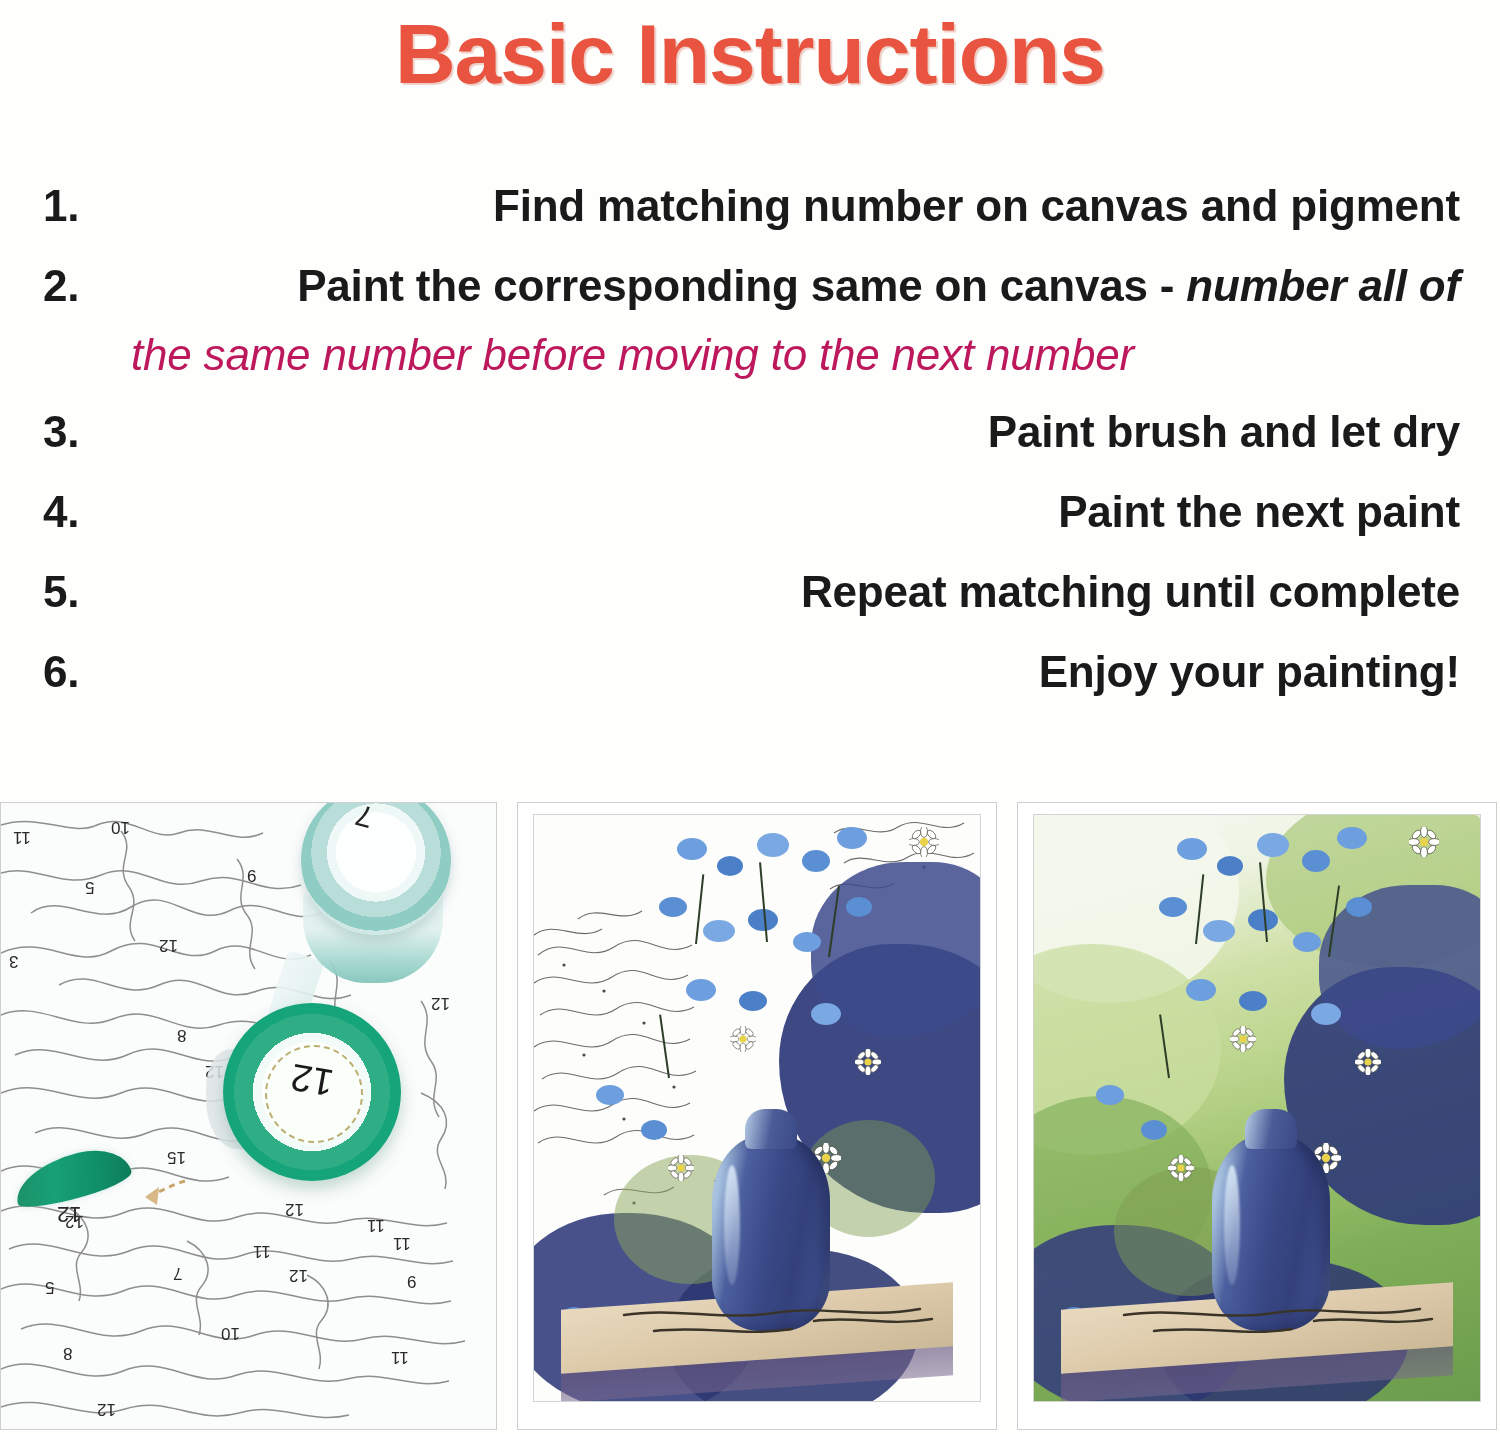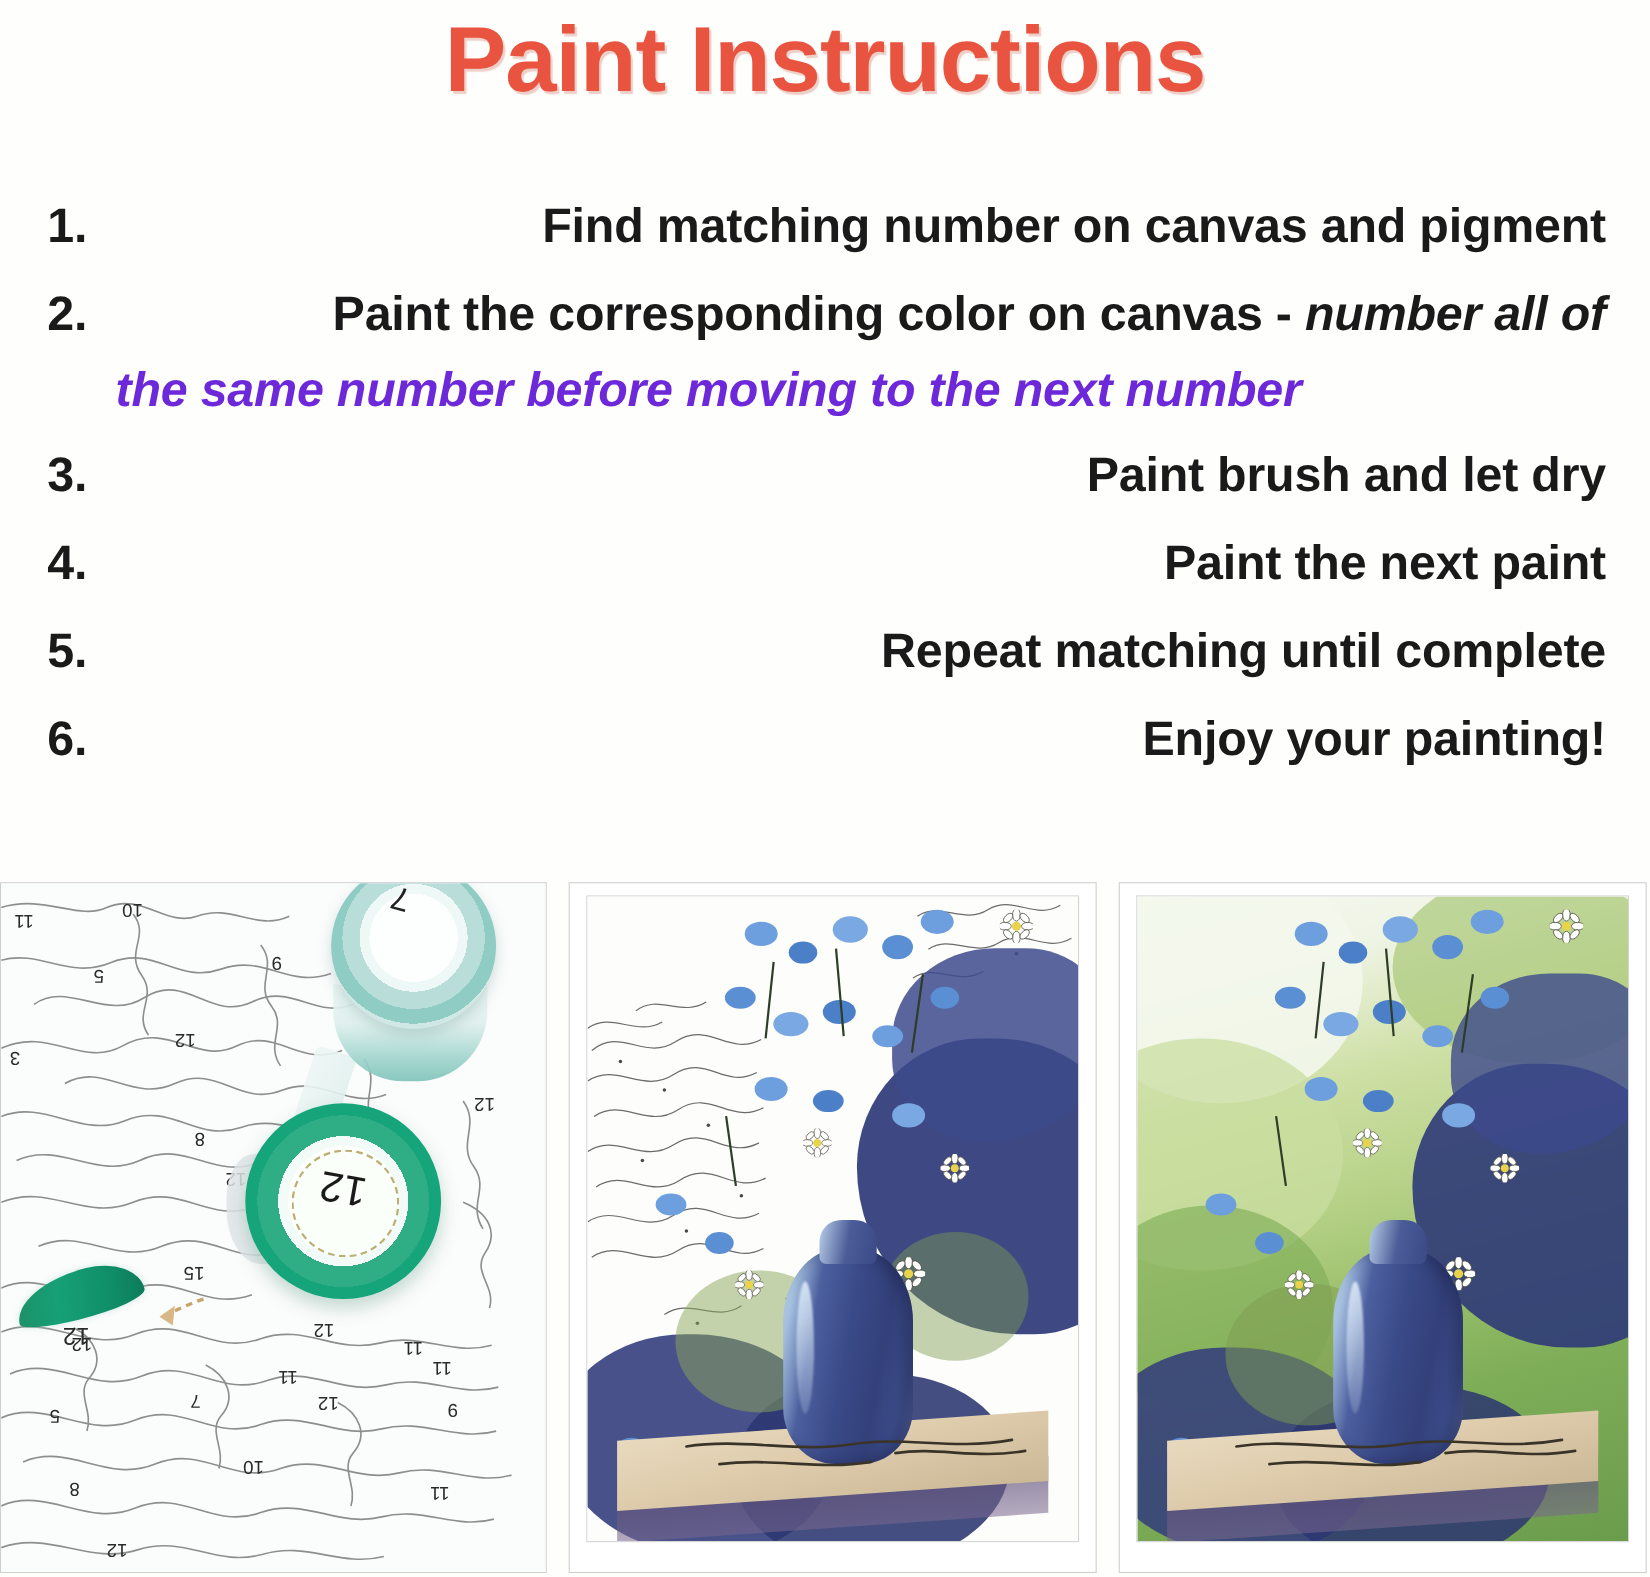--- a/index.html
+++ b/index.html
@@ -46,24 +46,24 @@
     letter-spacing: -0.2px;
   }
   .instr-num {
     min-width: 62px;
     flex: 0 0 auto;
   }
   .instr-text { flex: 1 1 auto; text-align: right; }
   .instr-text .em { font-style: italic; }
   .instr-cont {
     font-size: 44px;
-    font-weight: bold;
+    font-weight: normal;
     font-style: italic;
-    color: #6d28d9;
-    margin: -14px 0 30px 62px;
+    color: #be185d;
+    margin: -14px 0 30px 88px;
     letter-spacing: -0.2px;
   }
 
   
   #panels {
     position: absolute;
     left: 0;
     top: 802px;
     width: 1500px;
     height: 632px;
@@ -247,32 +247,32 @@
   .stem {
     position: absolute;
     width: 2px;
     background: #2d3d27;
     transform-origin: bottom center;
   }
 </style>
 </head>
 <body>
 
-<div id="page-title">Paint Instructions</div>
+<div id="page-title">Basic Instructions</div>
 
 <div id="instructions">
 
   <div class="instr-row">
     <span class="instr-num">1.</span>
     <span class="instr-text">Find matching number on canvas and pigment</span>
   </div>
 
   <div class="instr-row">
     <span class="instr-num">2.</span>
-    <span class="instr-text"><span>Paint the corresponding color on canvas - </span><span class="em">number all of</span></span>
+    <span class="instr-text"><span>Paint the corresponding same on canvas - </span><span class="em">number all of</span></span>
   </div>
   <div class="instr-cont">the same number before moving to the next number</div>
 
   <div class="instr-row">
     <span class="instr-num">3.</span>
     <span class="instr-text">Paint brush and let dry</span>
   </div>
 
   <div class="instr-row">
     <span class="instr-num">4.</span>

